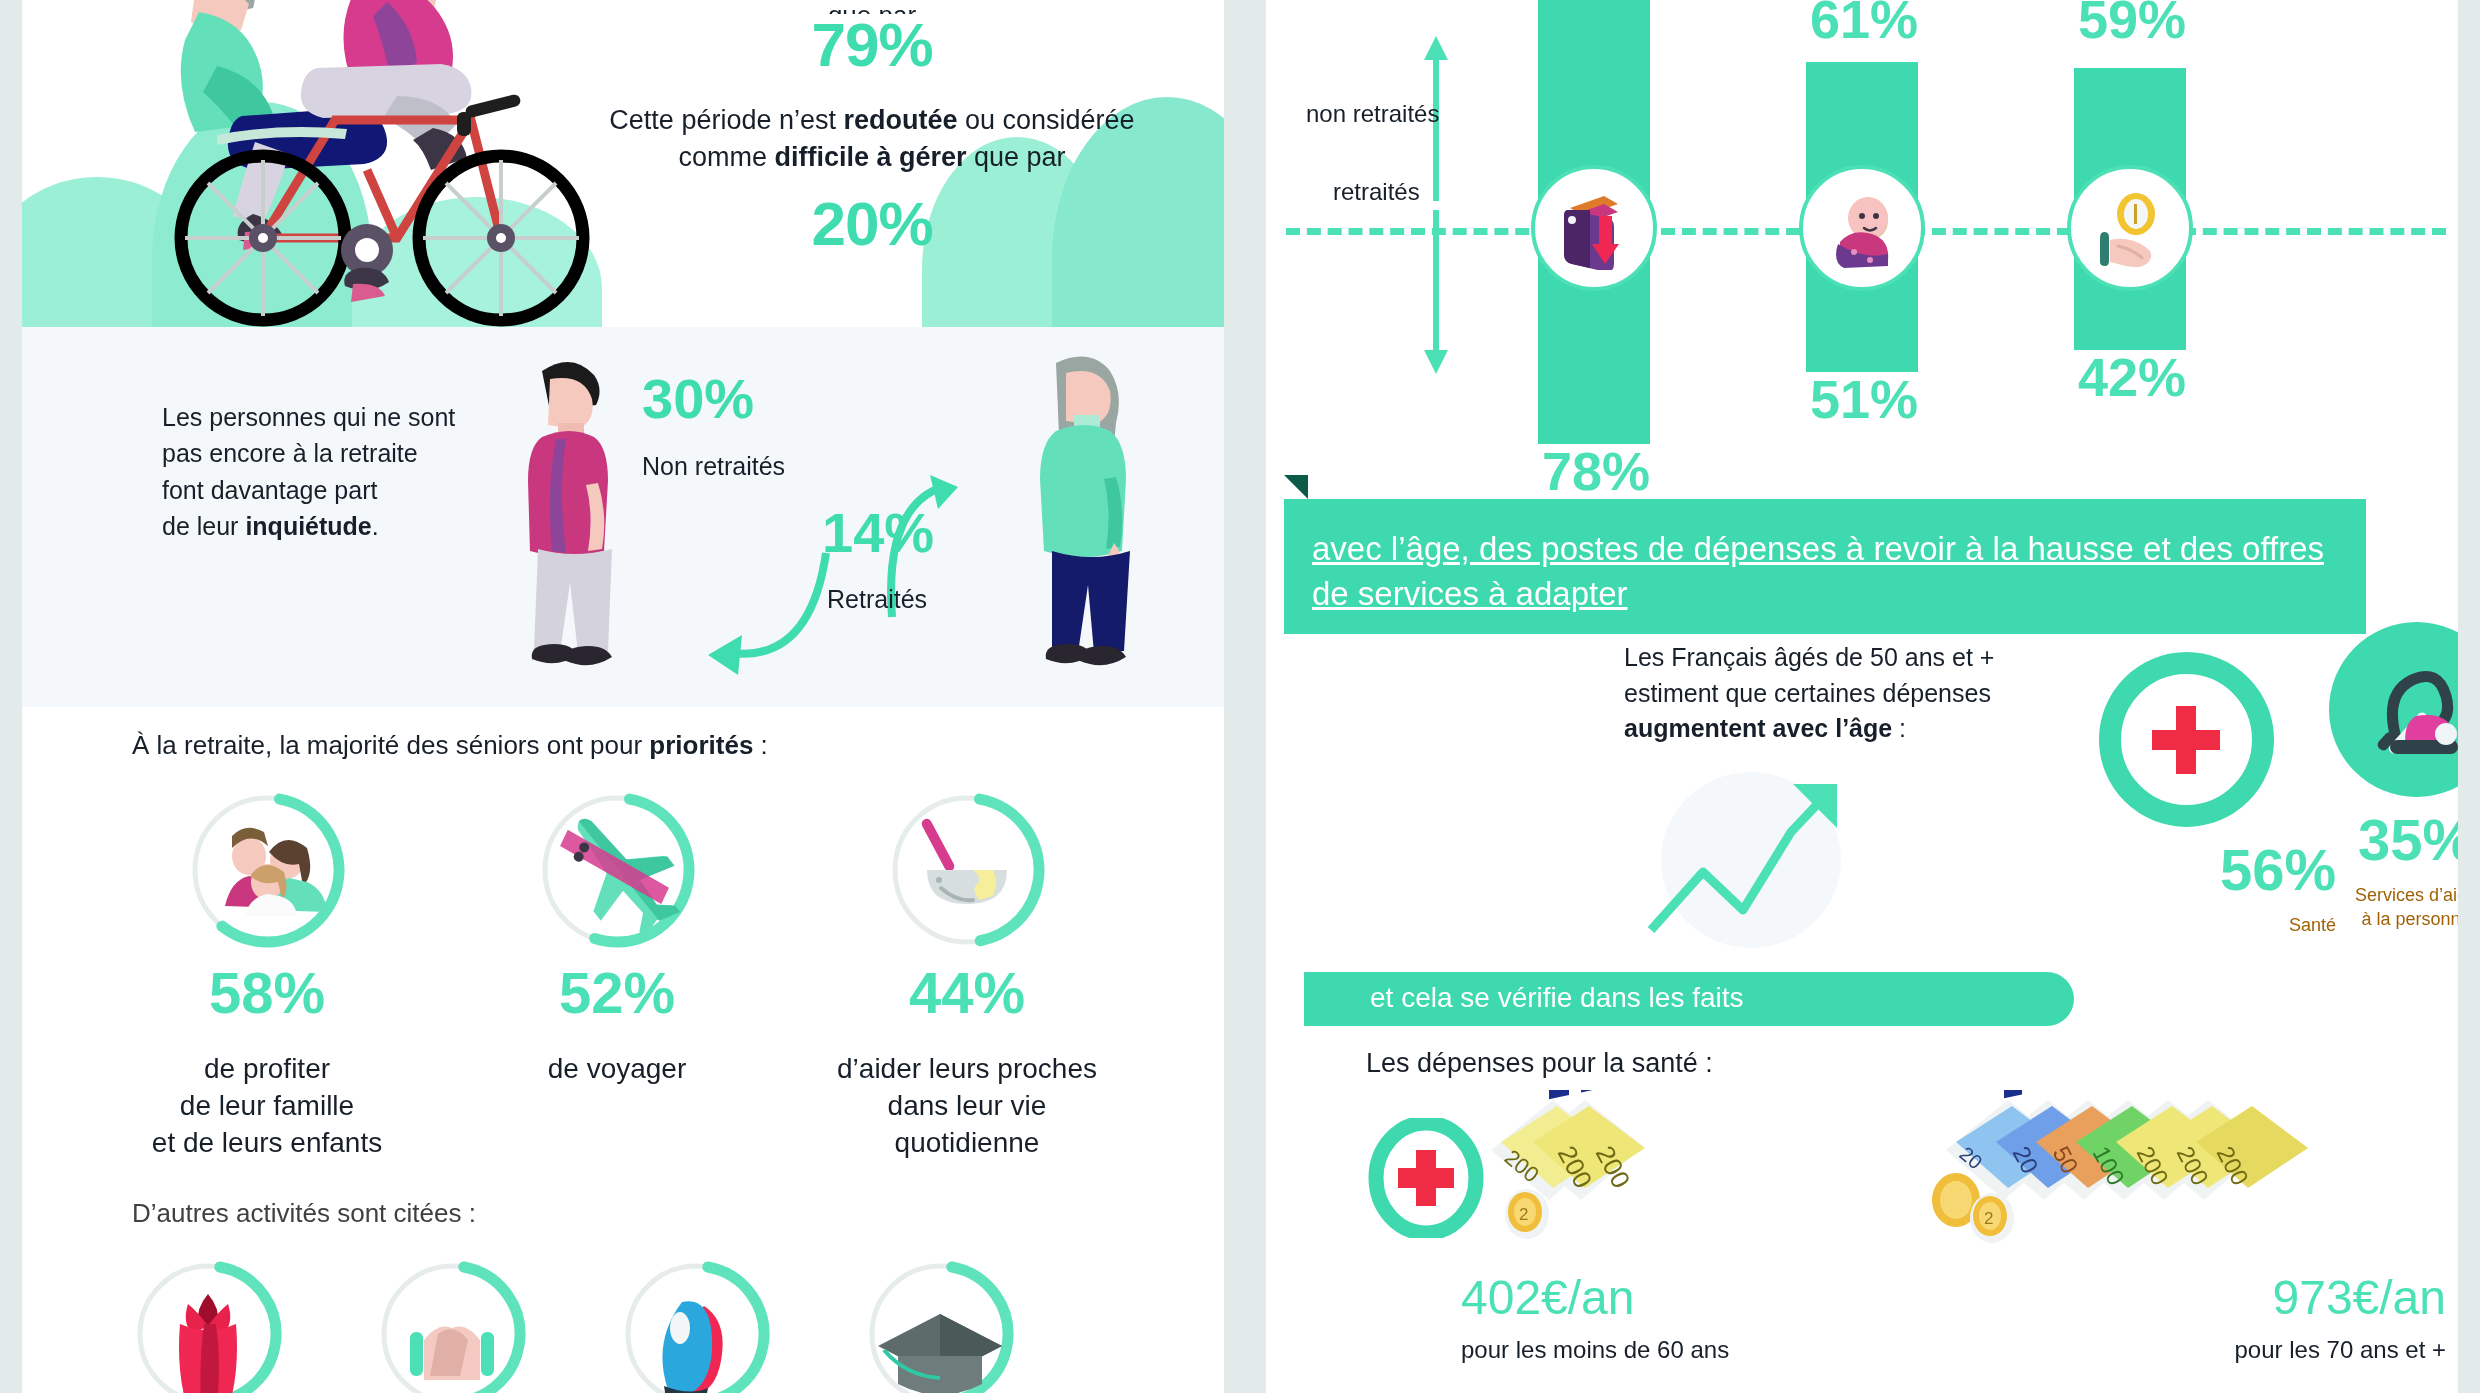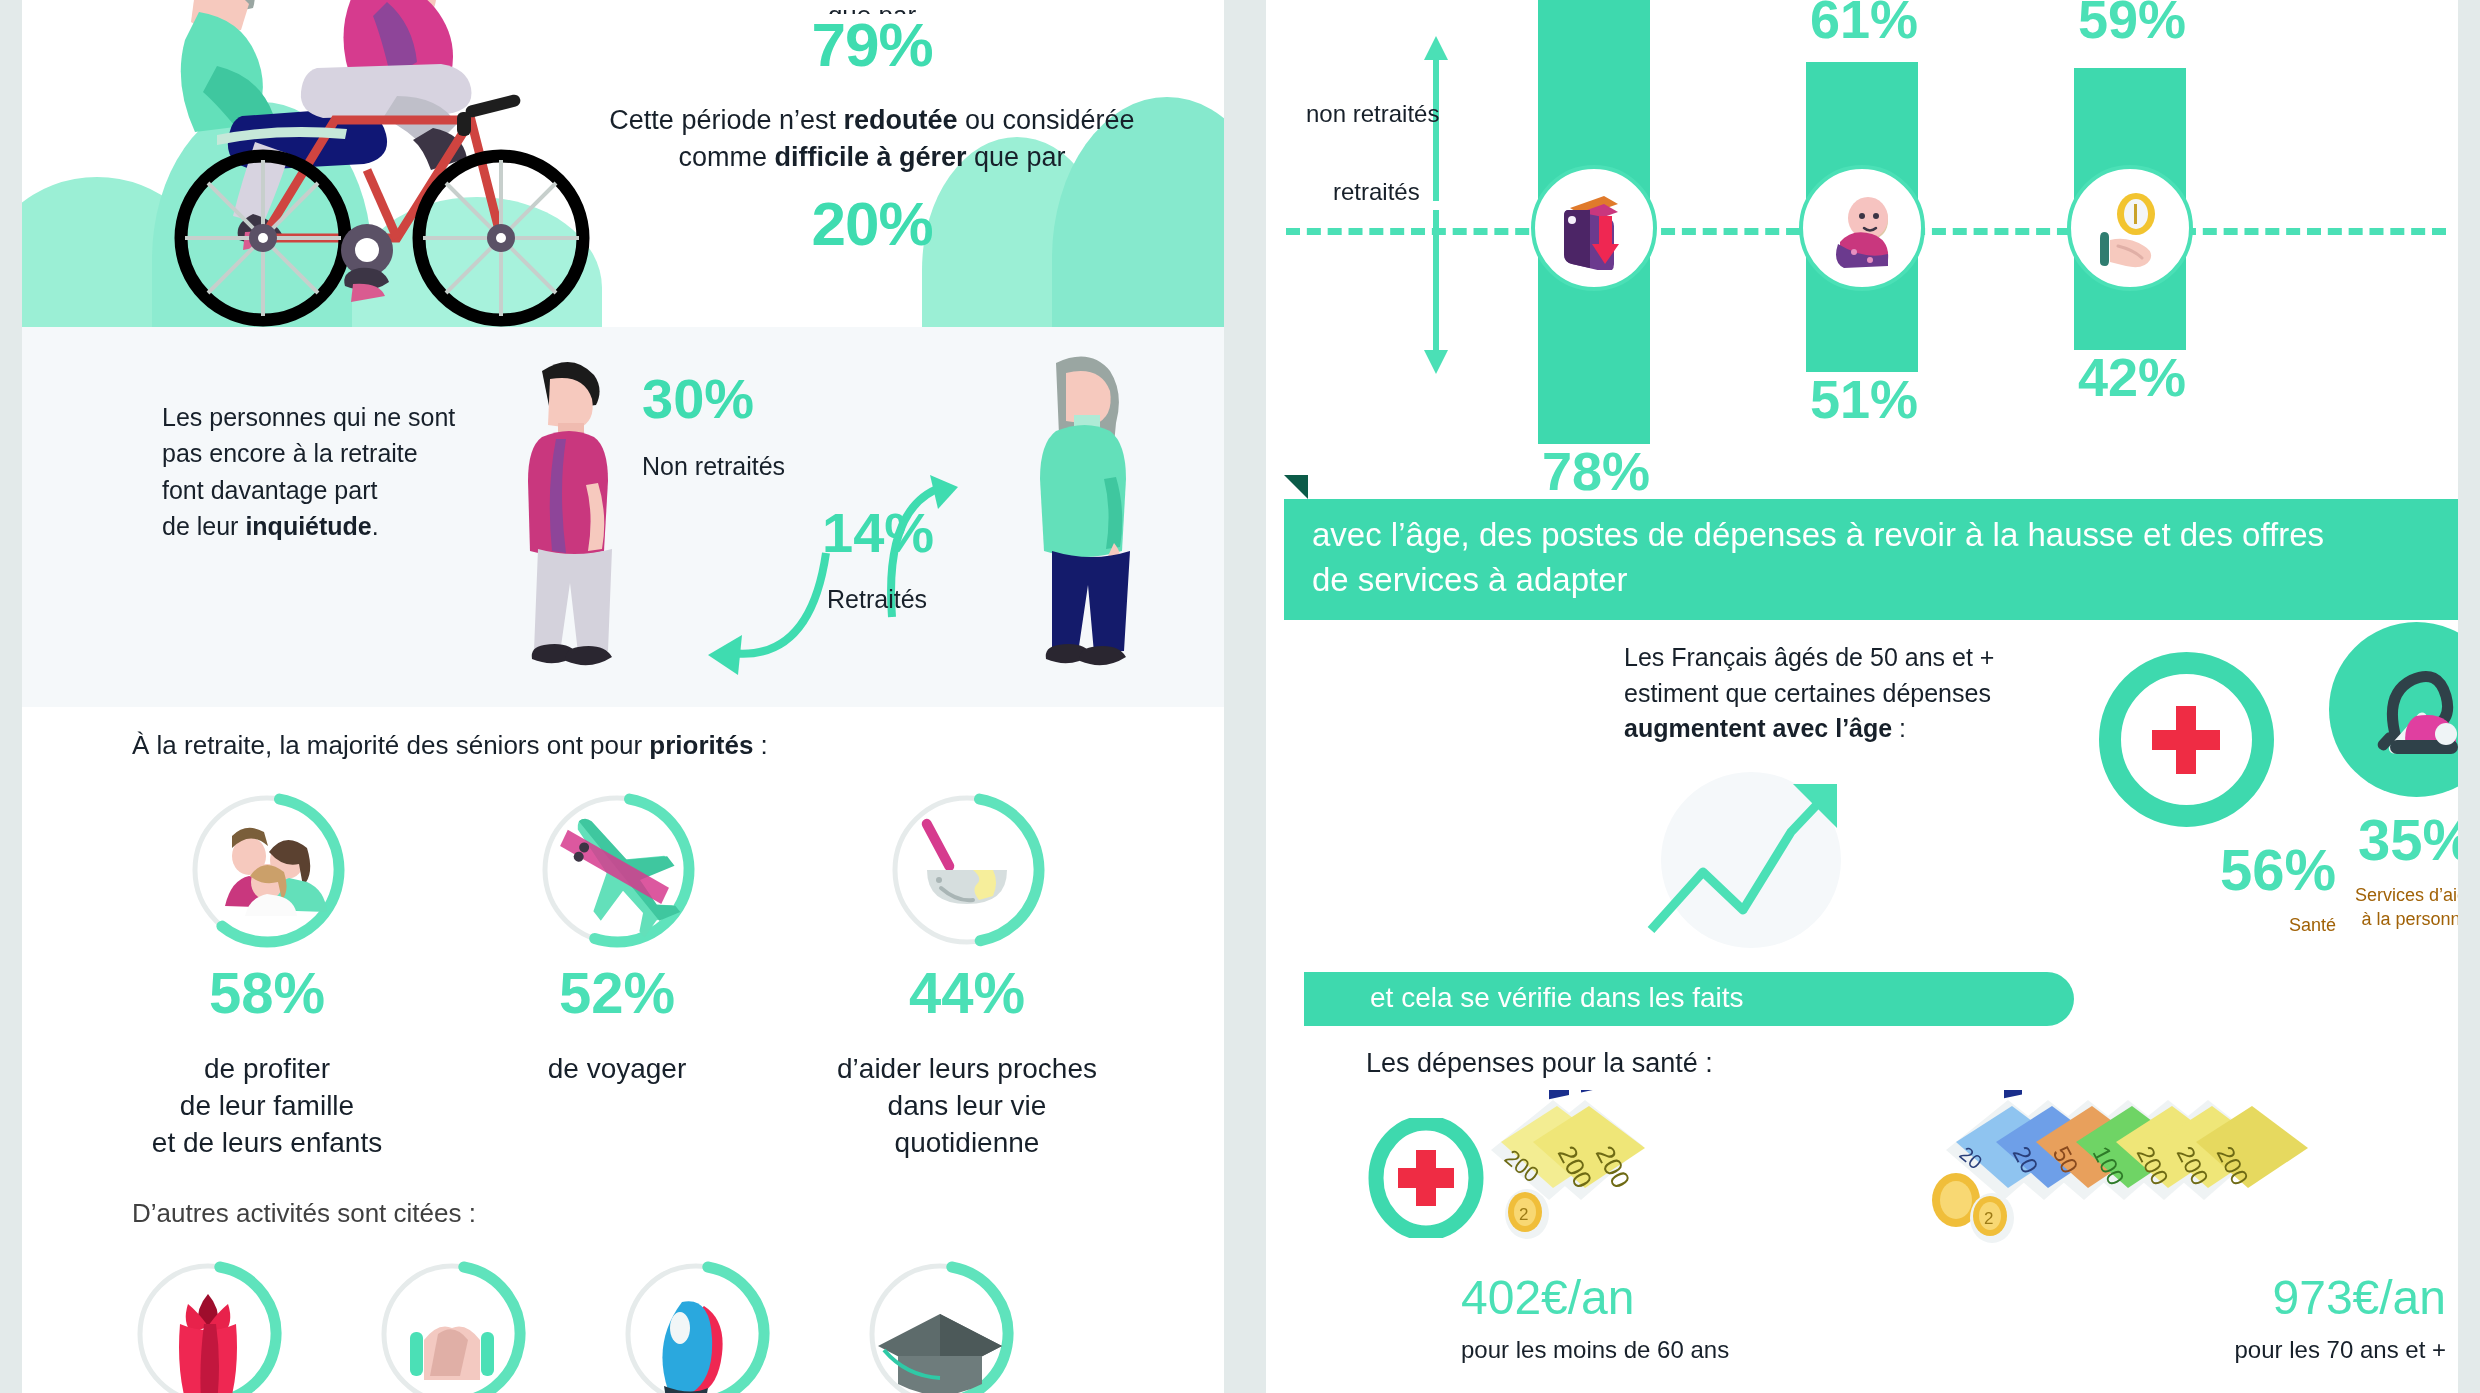--- a/index.html
+++ b/index.html
@@ -65,22 +65,22 @@
 
   .bargrp { position:absolute; }
   .bar    { position:absolute; background:#3ED9AE; }
   .bar-icon { position:absolute; width:126px; height:126px; border-radius:50%;
               background:#fff; border:4px solid #4BE0B6; display:flex;
               align-items:center; justify-content:center; }
   .bar-pct { position:absolute; font-size:54px; font-weight:bold; color:#4BE0B6; line-height:1; white-space:nowrap; }
 
   
   .banner { position:absolute; background:#3ED9AE; color:#fff; }
-  .banner-main { left:18px; top:499px; width:1174px; padding:14px 28px 18px;
-                 font-size:33px; line-height:1.35; }
+  .banner-main { left:18px; top:499px; width:1082px; padding:28px 28px 18px;
+                 font-size:33px; line-height:1.35;text-decoration:underline; }
   .fold-l { position:absolute; left:0; top:-24px; width:24px; height:24px;
             background:#0B5B48; clip-path:polygon(0 0,100% 100%,100% 0); }
 
   .banner-sub { left:38px; top:972px; width:770px; padding:10px 0 12px 66px;
                 font-size:28px; border-radius:0 40px 40px 0; }
 
   
   .dep-text { position:absolute; left:358px; top:640px; width:430px;
               font-size:25px; line-height:1.42; color:#17202A; }
   .dep-text b { font-weight:bold; }

